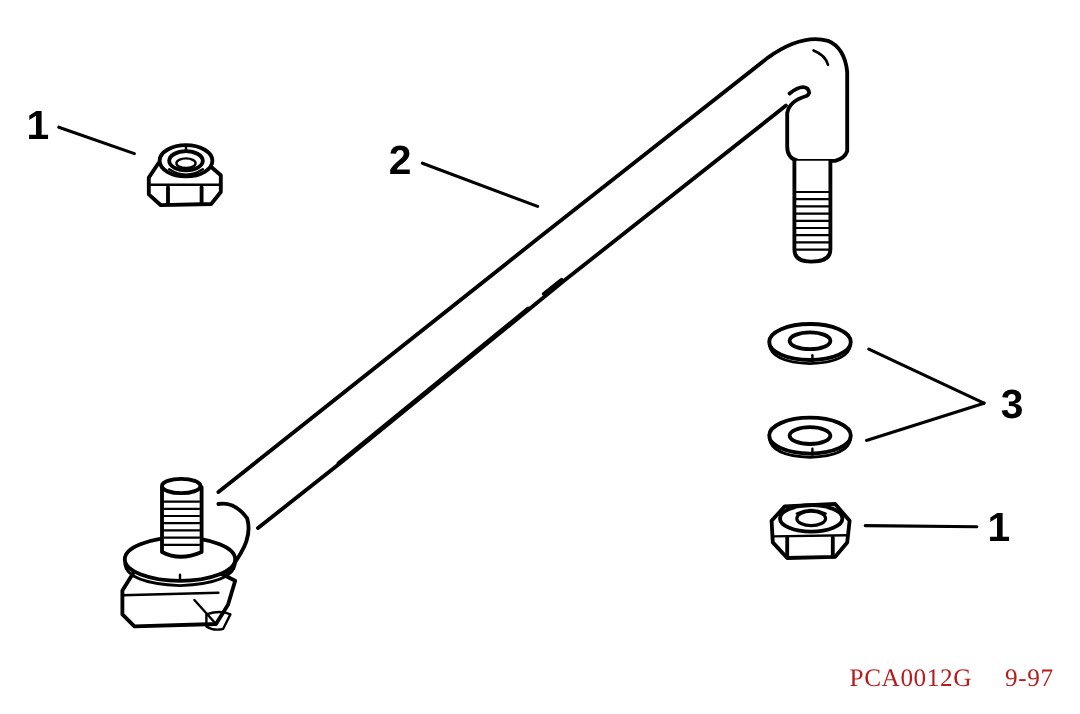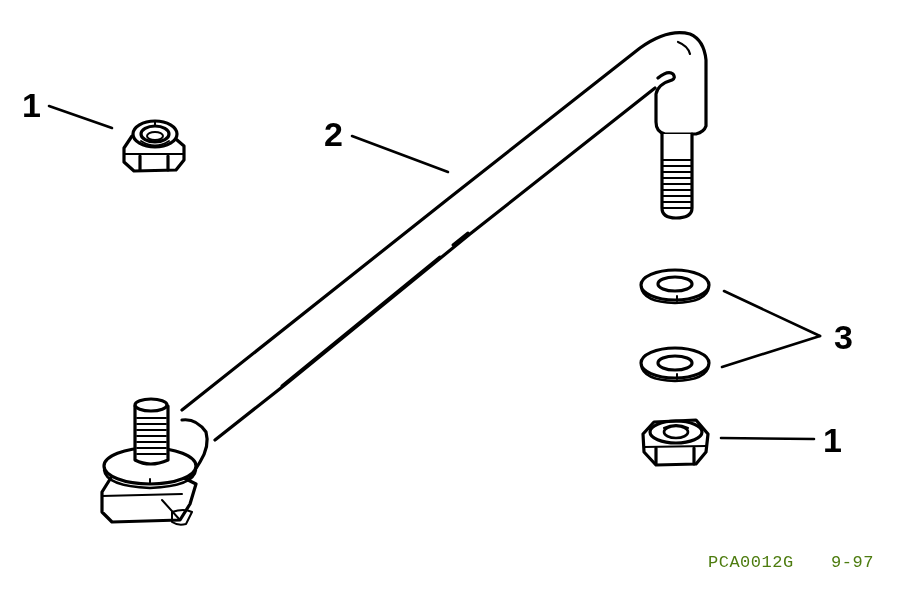--- a/index.html
+++ b/index.html
@@ -1,19 +1,19 @@
 <!DOCTYPE html>
 <html><head>
 <meta charset="utf-8">
 <style>
   html, body { margin: 0; padding: 0; background: #ffffff; }
   .canvas { position: relative; width: 900px; height: 595px; background: #ffffff; overflow: hidden; }
   svg { position: absolute; left: 0; top: 0; }
   .callout { position: absolute; font-family: "Liberation Sans", sans-serif; font-weight: bold; font-size: 34px; color: #000; line-height: 1; }
-  .figure-id { position: absolute; font-family: Liberation Mono, monospace; font-size: 17px; color: #4d7c0f; letter-spacing: 0.5px; }
+  .figure-id { position: absolute; font-family: Liberation Serif, serif; font-size: 21px; color: #b91c1c; letter-spacing: 0.5px; }
 </style>
 </head>
 <body>
 
 <div class="canvas">
 
   <svg width="900" height="595" viewBox="0 0 900 595" fill="none" stroke="#000" stroke-width="3.2" stroke-linecap="round" stroke-linejoin="round">
 
     <g>
 

